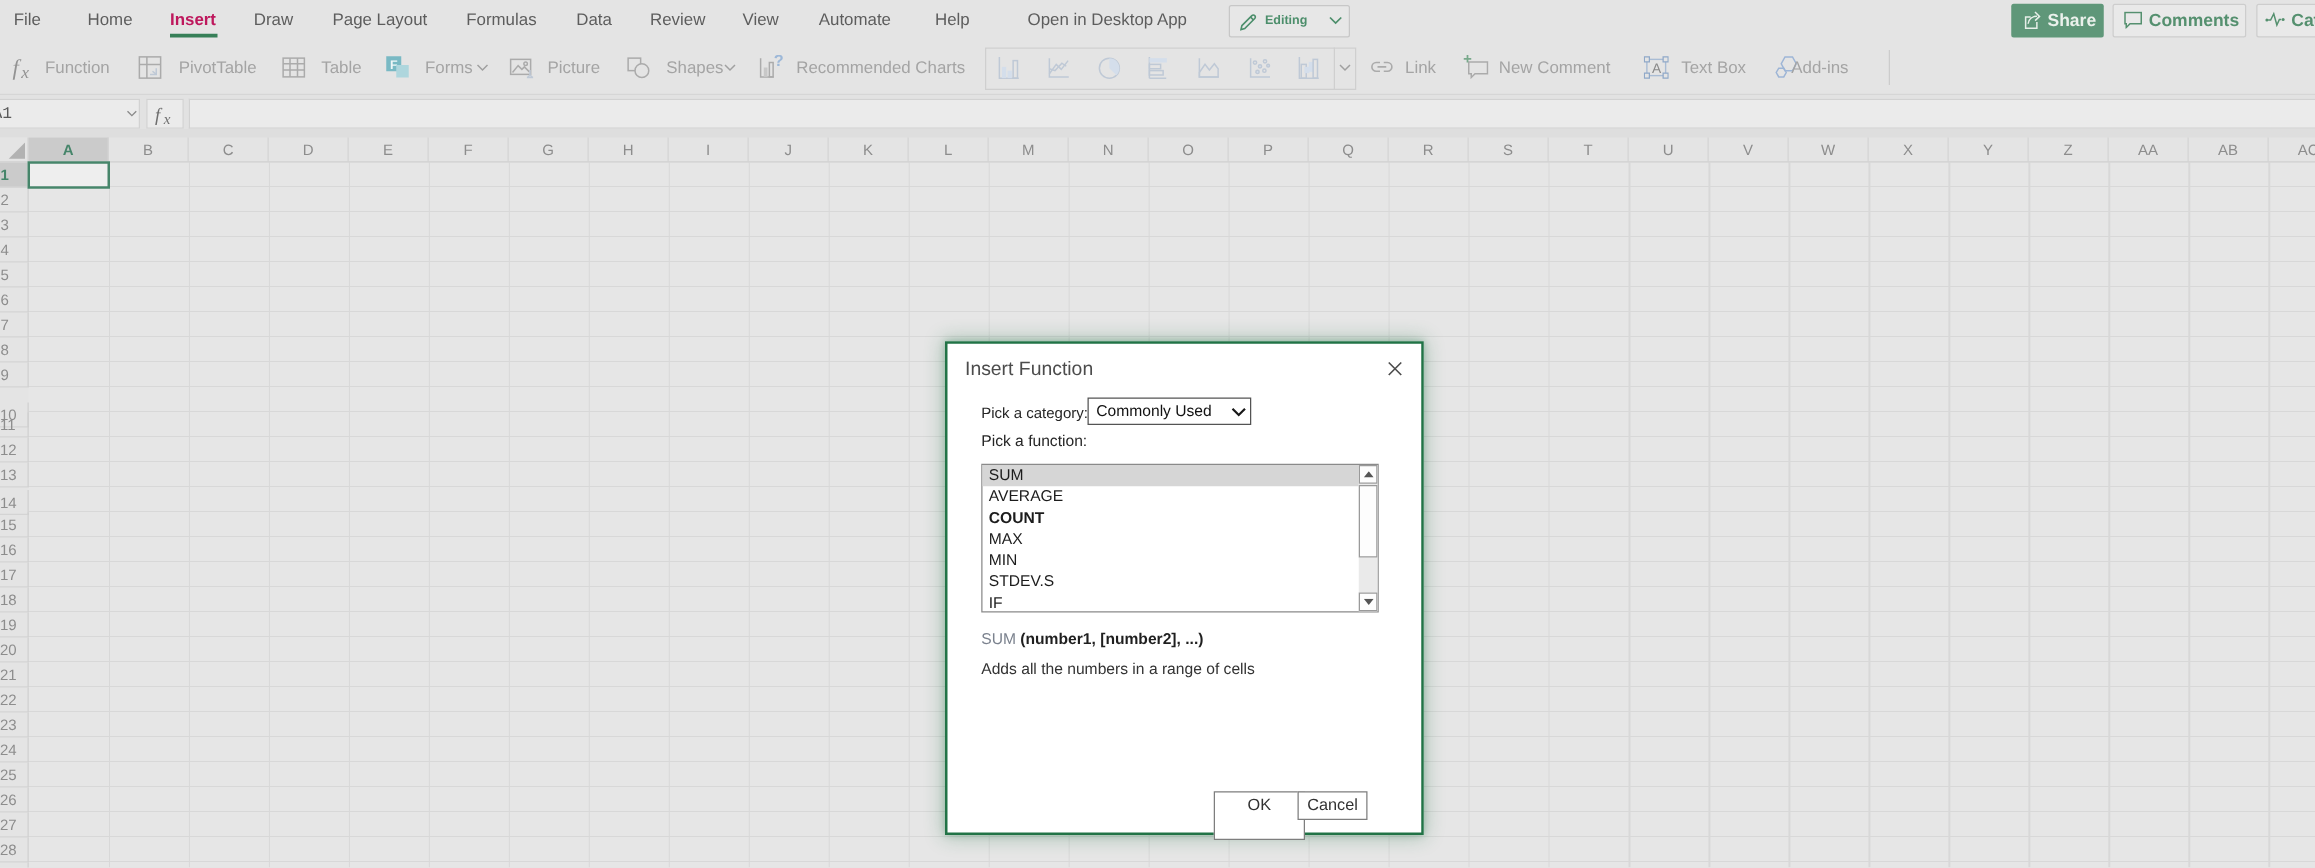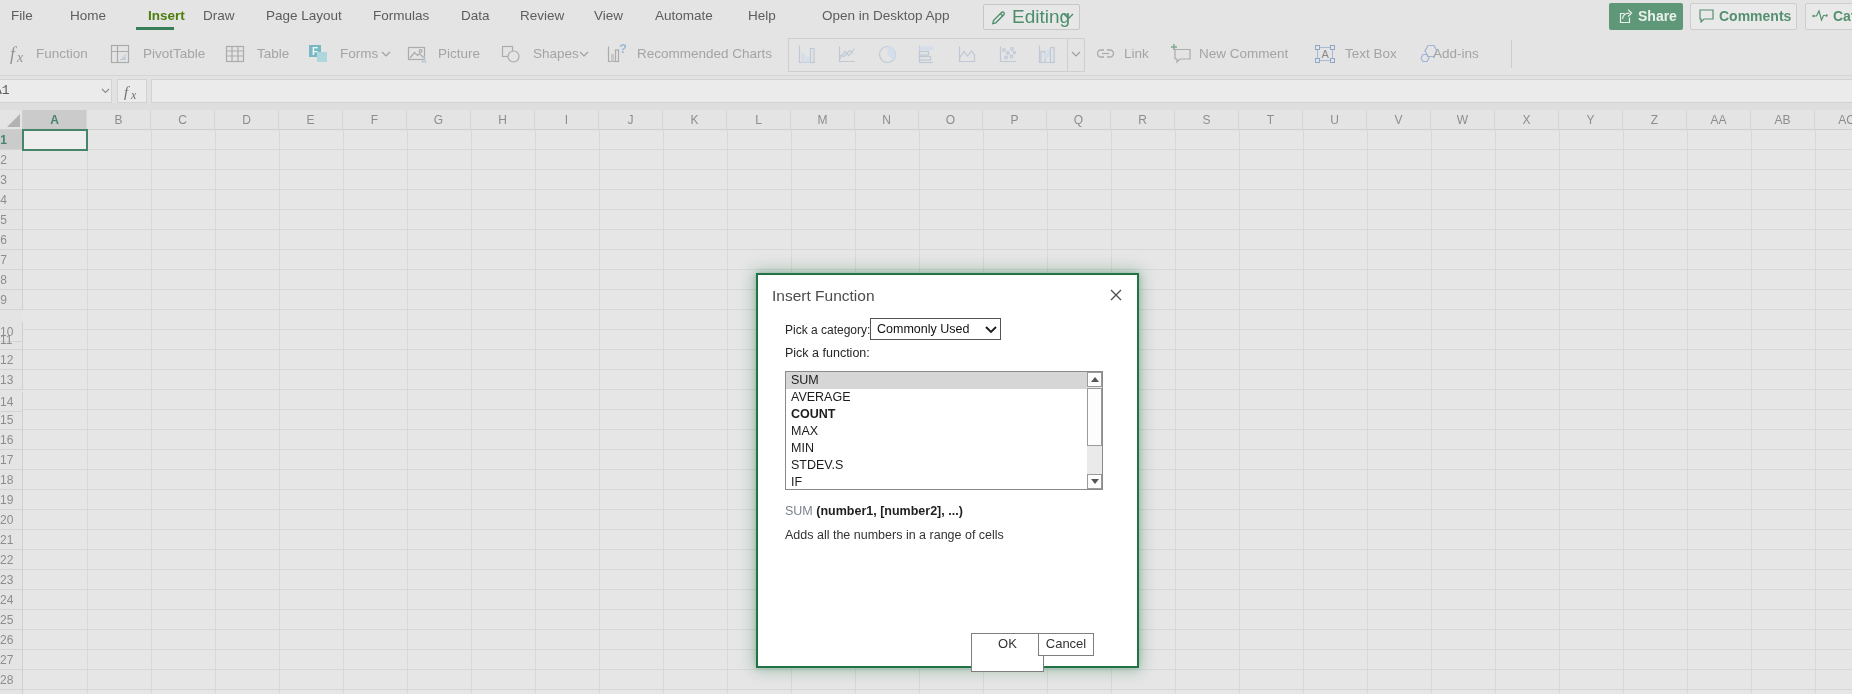--- a/index.html
+++ b/index.html
@@ -8,37 +8,37 @@
 .mtab{position:absolute;top:0;height:32px;line-height:32px;font-size:13.5px;color:#5d5d5d;white-space:nowrap;}
 .rlab{position:absolute;top:43px;height:22px;line-height:22px;font-size:13.5px;color:#a4a4a4;white-space:nowrap;}
 .colh{position:absolute;top:110px;height:20px;line-height:20px;font-size:12px;color:#8d8d8d;text-align:center;border-right:1px solid #d4d4d4;border-bottom:1px solid #cfcfcf;}
 .rowh{position:absolute;left:0;width:23px;height:20px;line-height:20px;font-size:12px;color:#8d8d8d;text-align:right;padding-right:15px;border-bottom:1px solid #d4d4d4;border-right:1px solid #cfcfcf;}
 .ditem{height:17px;line-height:17px;font-size:12.5px;color:#1c1c1c;padding-left:5px;white-space:nowrap;}
 .btn{position:absolute;background:#fff;border:1px solid #7e7e7e;font-size:13px;color:#323232;text-align:center;line-height:20px;}
 </style></head><body>
 
 <div class="mtab" style="left:11px;">File</div>
 <div class="mtab" style="left:70px;">Home</div>
-<div class="mtab" style="left:148px;color:#4d7c0f;font-weight:bold;">Insert</div>
+<div class="mtab" style="left:136px;color:#be185d;font-weight:bold;">Insert</div>
 <div class="mtab" style="left:203px;">Draw</div>
 <div class="mtab" style="left:266px;">Page Layout</div>
 <div class="mtab" style="left:373px;">Formulas</div>
 <div class="mtab" style="left:461px;">Data</div>
 <div class="mtab" style="left:520px;text-align:center;">Review</div>
 <div class="mtab" style="left:594px;">View</div>
 <div class="mtab" style="left:655px;">Automate</div>
 <div class="mtab" style="left:748px;">Help</div>
 <div class="mtab" style="left:822px;">Open in Desktop App</div>
 <div class="abs" style="left:136px;top:27px;width:38px;height:3px;background:#377f58;"></div>
 <div class="abs" style="left:983px;top:4px;width:97px;height:26px;background:#e7e7e7;border:1px solid #c7c7c7;border-radius:2px;"></div>
 <svg class="abs" style="left:990px;top:8px;" width="18" height="18" viewBox="0 0 18 18" fill="none" stroke="#4c8e6b" stroke-width="1.3">
     <path d="M3.5 12.5 L11.5 4.5 A1.6 1.6 0 0 1 13.8 6.8 L5.8 14.8 L2.8 15.6 Z"></path>
     <path d="M10.5 5.7 L12.8 8"></path>
   </svg>
-<div class="abs" style="left:1012px;top:4px;height:24px;line-height:26px;font-size:19px;font-weight:normal;color:#4c8e6b;">Editing</div>
+<div class="abs" style="left:1012px;top:4px;height:24px;line-height:26px;font-size:10px;font-weight:bold;color:#4c8e6b;">Editing</div>
 <svg class="abs" style="left:1063px;top:13px;" width="11" height="7" viewBox="0 0 11 7" fill="none" stroke="#4c8e6b" stroke-width="1.4">
     <path d="M1 1 L5.5 5.5 L10 1"></path>
   </svg>
 <div class="abs" style="left:1609px;top:3px;width:74px;height:27px;background:#5f9779;border-radius:2px;"></div>
 <svg class="abs" style="left:1618px;top:8px;" width="16" height="16" viewBox="0 0 16 16" fill="none" stroke="#e8efe9" stroke-width="1.2">
     <path d="M6.5 5.5 H2.5 V14.5 H11.5 V9.5"></path>
     <path d="M4.5 11 C5 7 8 5 11.6 5.1"></path>
     <path d="M10 1.6 L13.6 5.1 L10.1 8.5"></path>
   </svg>
 <div class="abs" style="left:1638px;top:3px;height:27px;line-height:27px;font-size:14px;font-weight:bold;color:#ebf1ec;">Share</div>

